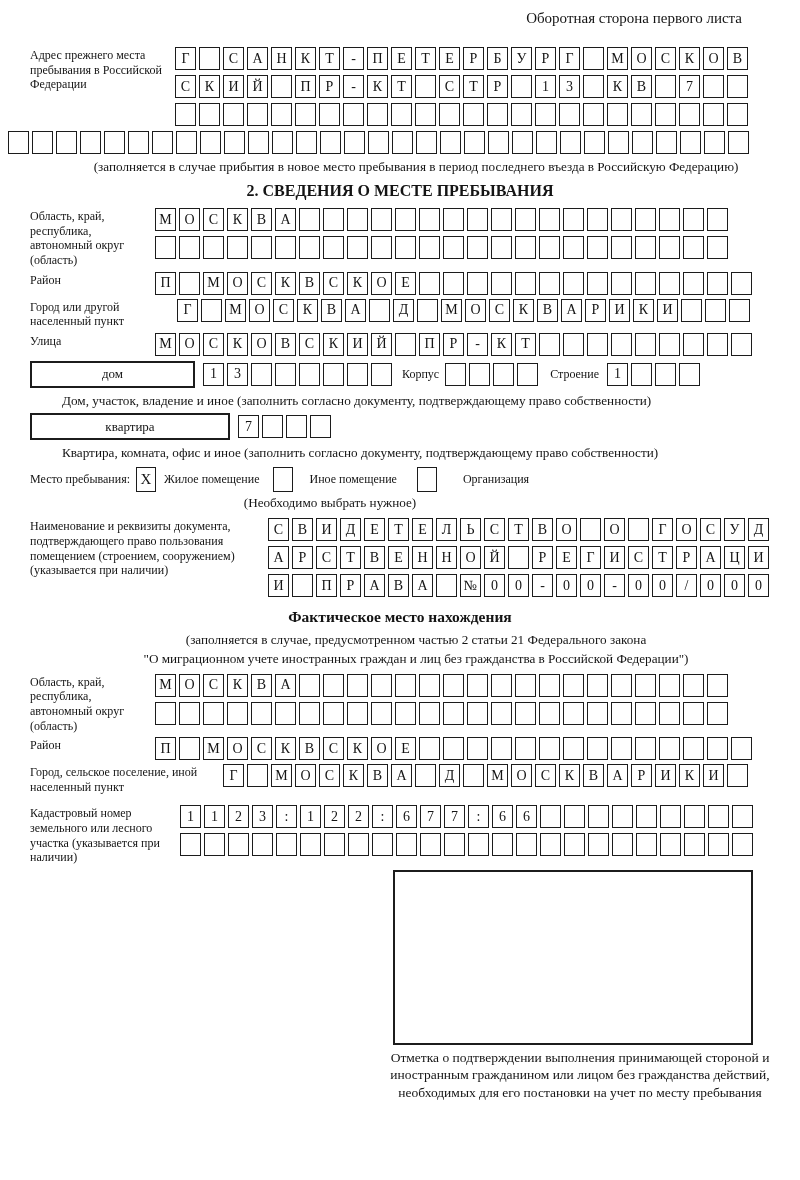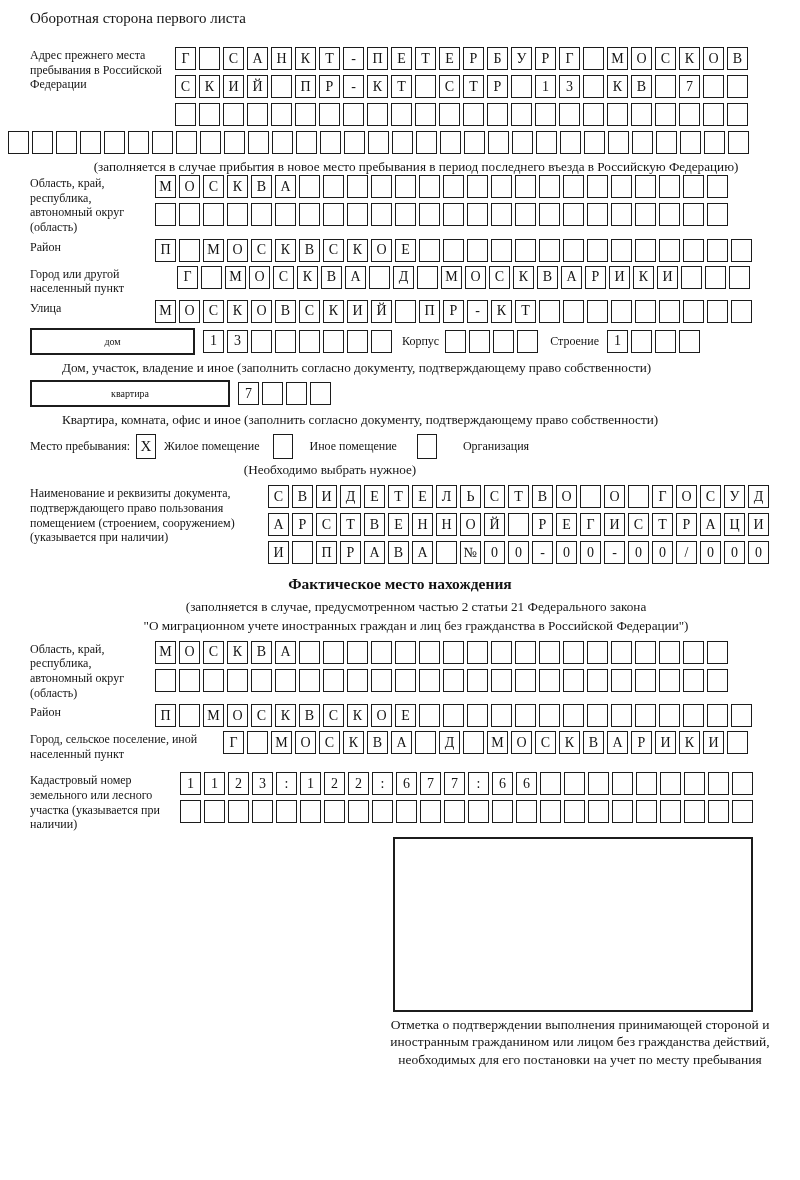--- a/index.html
+++ b/index.html
@@ -1,20 +1,20 @@
 <!DOCTYPE html>
 <html><head>
 <meta charset="utf-8">
 <style>
   * { margin:0; padding:0; box-sizing:border-box; }
   html,body { width:800px; height:1180px; background:#ffffff; overflow:hidden;
     font-family:"Liberation Serif","DejaVu Serif",serif; color:#141414; }
   .page { width:800px; height:1180px; padding:10px 30px 0 30px; position:relative; }
 
-  .header-note { margin-right:36px; font-size:15px; }
+  .header-note { text-align:right; margin-right:28px; font-size:15px; }
 
   .flexrow { display:flex; align-items:flex-start; }
   .vcenter { align-items:center; }
 
   .label { font-size:12px; line-height:1.22; flex:none; padding-top:1px; }
   .w145 { width:145px; } .w125 { width:125px; } .w147 { width:147px; }
   .w238 { width:238px; } .w193 { width:193px; } .w150 { width:150px; }
 
   .rows  { display:flex; flex-direction:column; }
   .rows > .cells + .cells { margin-top:5px; }
@@ -29,21 +29,21 @@
 
   .note { font-size:13.2px; line-height:1.3;margin-left:32px; }
   .center { text-align:center; }
   #prev-note { margin-top:4px; }
 
   .sec-title { text-align:center; font-weight:bold; font-size:16px; margin:7px 0 8px 0; }
 
   .frow { margin-top:4px; }
   #dom-row { margin-top:5px; }
   .named-box { height:27px; border:2px solid #1c1c1c; display:flex;
-               align-items:center; justify-content:center; font-size:10px; flex:none; }
+               align-items:center; justify-content:center; font-size:13px; flex:none; }
   .bw165 { width:165px; } .bw200 { width:200px; }
   .ml8 { margin-left:8px; } .ml10 { margin-left:10px; } .ml6 { margin-left:6px; } .ml12 { margin-left:12px; }
   .inline-label { font-size:12px; flex:none; white-space:nowrap; }
 
   #dom-note, #kv-note { margin-top:4px; }
   #kv-row { margin-top:4px; }
 
   #place-row { margin-top:6px;text-align:center; }
   .markbox { flex:none; width:20px; height:25px; border:1.5px solid #1c1c1c;
              display:flex; align-items:center; justify-content:center; font-size:15px; }
@@ -182,20 +182,21 @@
       <span class="cell"></span>
       <span class="cell"></span>
       <span class="cell"></span>
       <span class="cell"></span>
       <span class="cell"></span>
       <span class="cell"></span>
       <span class="cell"></span>
     </div>
   <div class="note center" id="prev-note">(заполняется в случае прибытия в новое место пребывания в период последнего въезда в Российскую Федерацию)</div>
 
+  <div class="sec-title">2. СВЕДЕНИЯ О МЕСТЕ ПРЕБЫВАНИЯ</div>
 
   <div class="flexrow">
     <div class="label w125">Область, край, республика, автономный округ (область)</div>
     <div class="rows">
       <div class="cells">
           <span class="cell">М</span>
           <span class="cell">О</span>
           <span class="cell">С</span>
           <span class="cell">К</span>
           <span class="cell">В</span>

